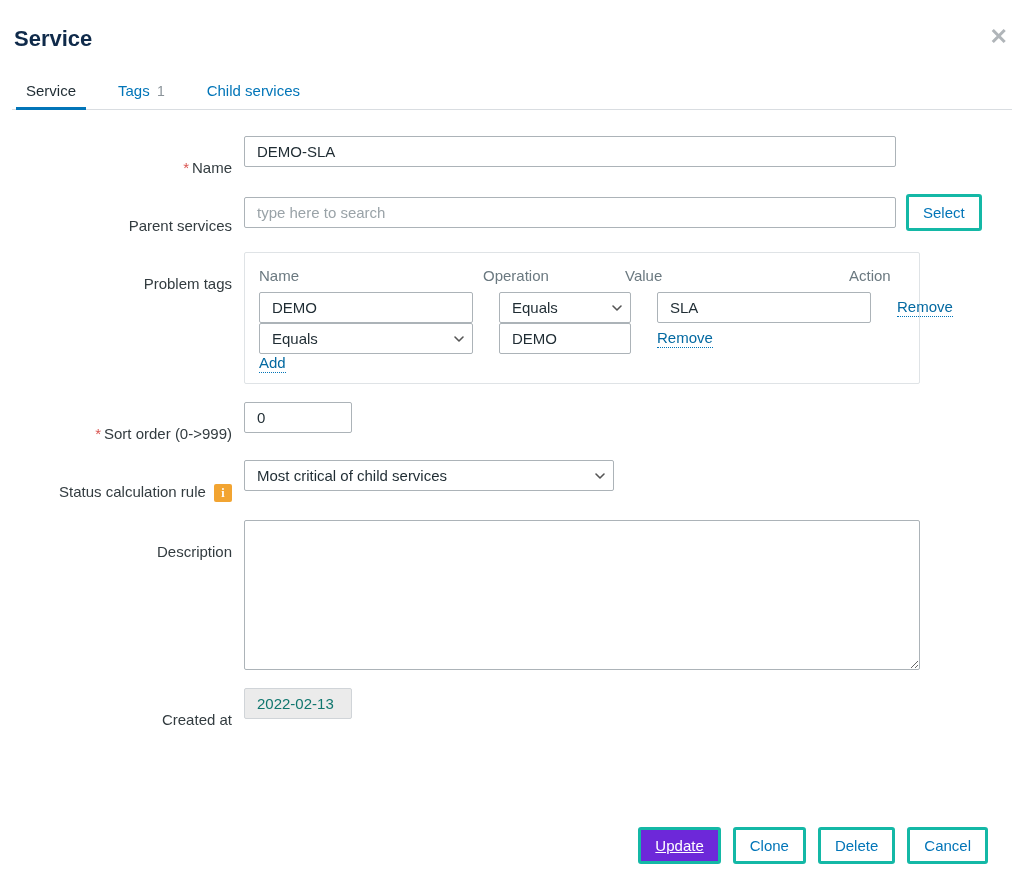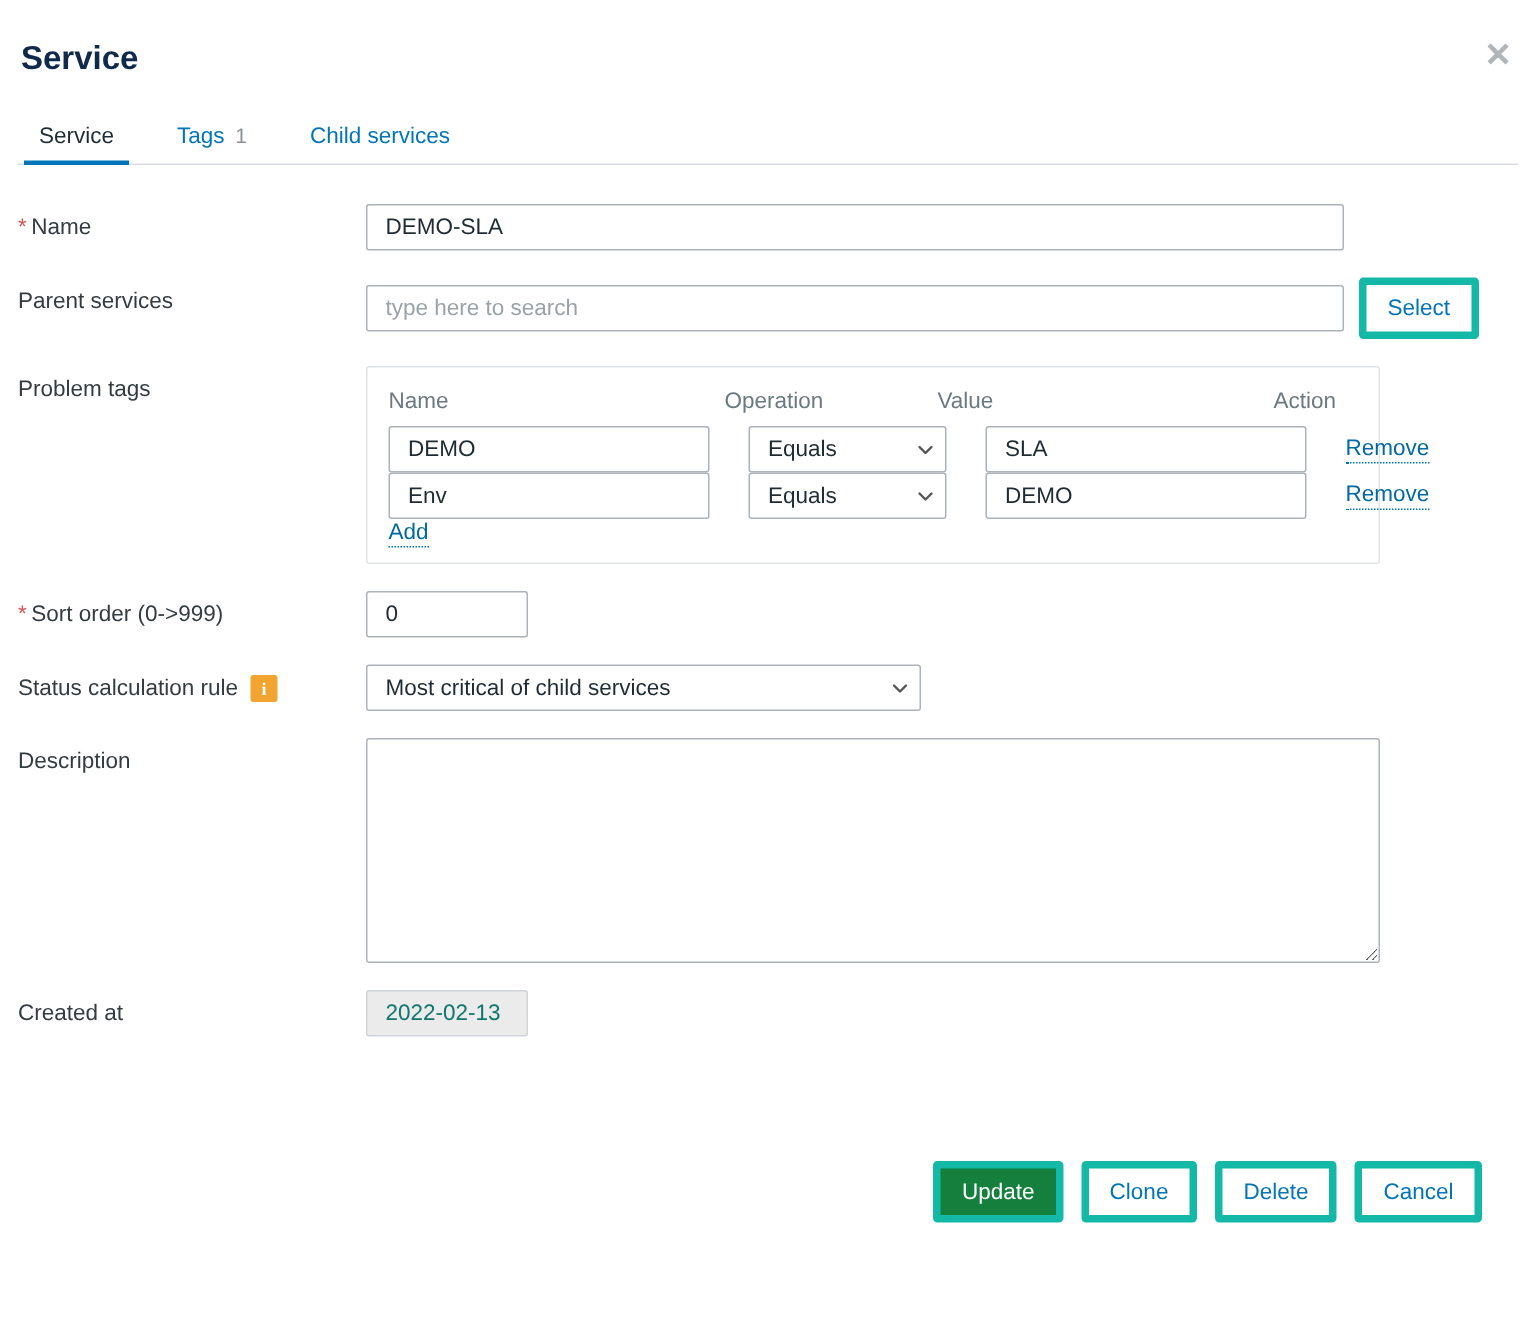--- a/index.html
+++ b/index.html
@@ -67,24 +67,26 @@
     padding: 26px 24px 10px 0;
   }
   .row {
     display: flex;
     align-items: flex-start;
     margin-bottom: 18px;
   }
   .row.tight { margin-bottom: 14px; }
   .label-col {
     width: 232px;
+    text-align: right;
     padding-right: 12px;
     padding-top: 7px;
     font-size: 15px;
     color: #333c40;
+    margin-top: 16px;
   }
   .label-col .req {
     color: #d9534f;
     margin-right: 3px;
   }
   .field-col {
     flex: 1;
     display: flex;
     align-items: center;
     gap: 10px;
@@ -100,31 +102,32 @@
   }
   input[type=text]::placeholder { color: #9aa3a8; }
   input.wide { width: 652px; }
   input.readonly {
     background: #ebebeb;
     color: #0f766e;
     border-color: #d0d4d8;
     width: 108px;
   }
   .btn {
-    border: 5px solid #14b8a6;
+    border: 3px solid #14b8a6;
     background: #fff;
     color: #0275b8;
     padding: 7px 14px;
     font-size: 15px;
     border-radius: 3px;
     cursor: pointer;
   }
   .btn.primary {
-    background: #15803d;
+    background: #6d28d9;
     color: #fff;
+    text-decoration: underline;
   }
   .tags-box {
     border: 1px solid #dfe3e6;
     border-radius: 2px;
     padding: 14px 14px 12px 14px;
     width: 676px;
     background: #fff;
   }
   .tags-header {
     display: grid;
@@ -269,21 +272,20 @@
                 <svg width="12" height="12" viewBox="0 0 12 12">
                     <path d="M2 4 L6 8 L10 4" stroke="#555" stroke-width="1.6" fill="none" stroke-linecap="round" stroke-linejoin="round"></path>
                   </svg>
               </span>
             </div>
             <input type="text" value="SLA" style="">
             <span class="linkish">Remove</span>
           </div>
 
           <div class="tag-row">
-            <input type="text" value="Env" style="">
             <div class="select-wrap">
               <select>
                 <option>Equals</option>
               </select>
               <span class="chev">
                 <svg width="12" height="12" viewBox="0 0 12 12">
                     <path d="M2 4 L6 8 L10 4" stroke="#555" stroke-width="1.6" fill="none" stroke-linecap="round" stroke-linejoin="round"></path>
                   </svg>
               </span>
             </div>

